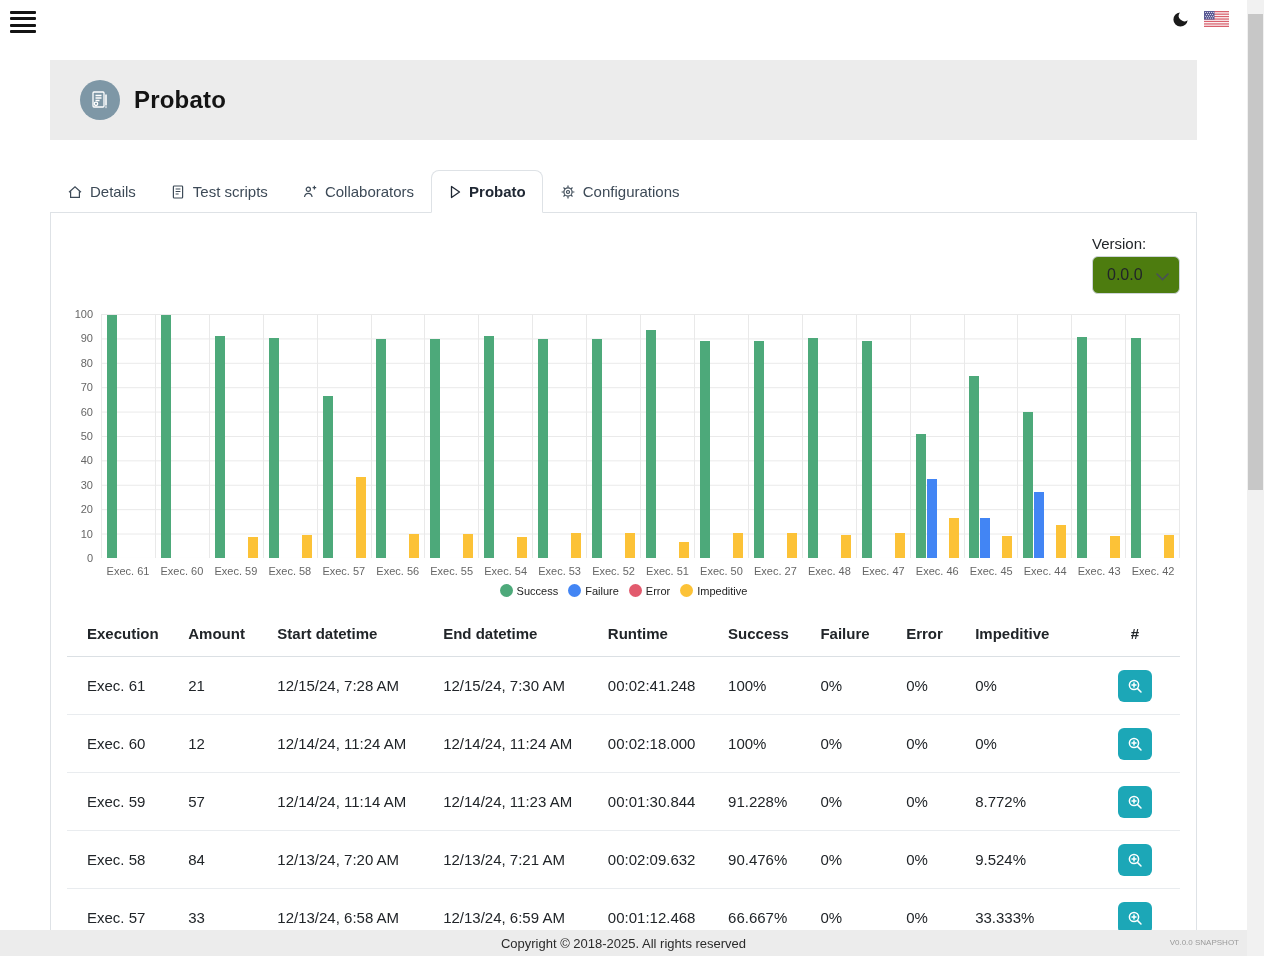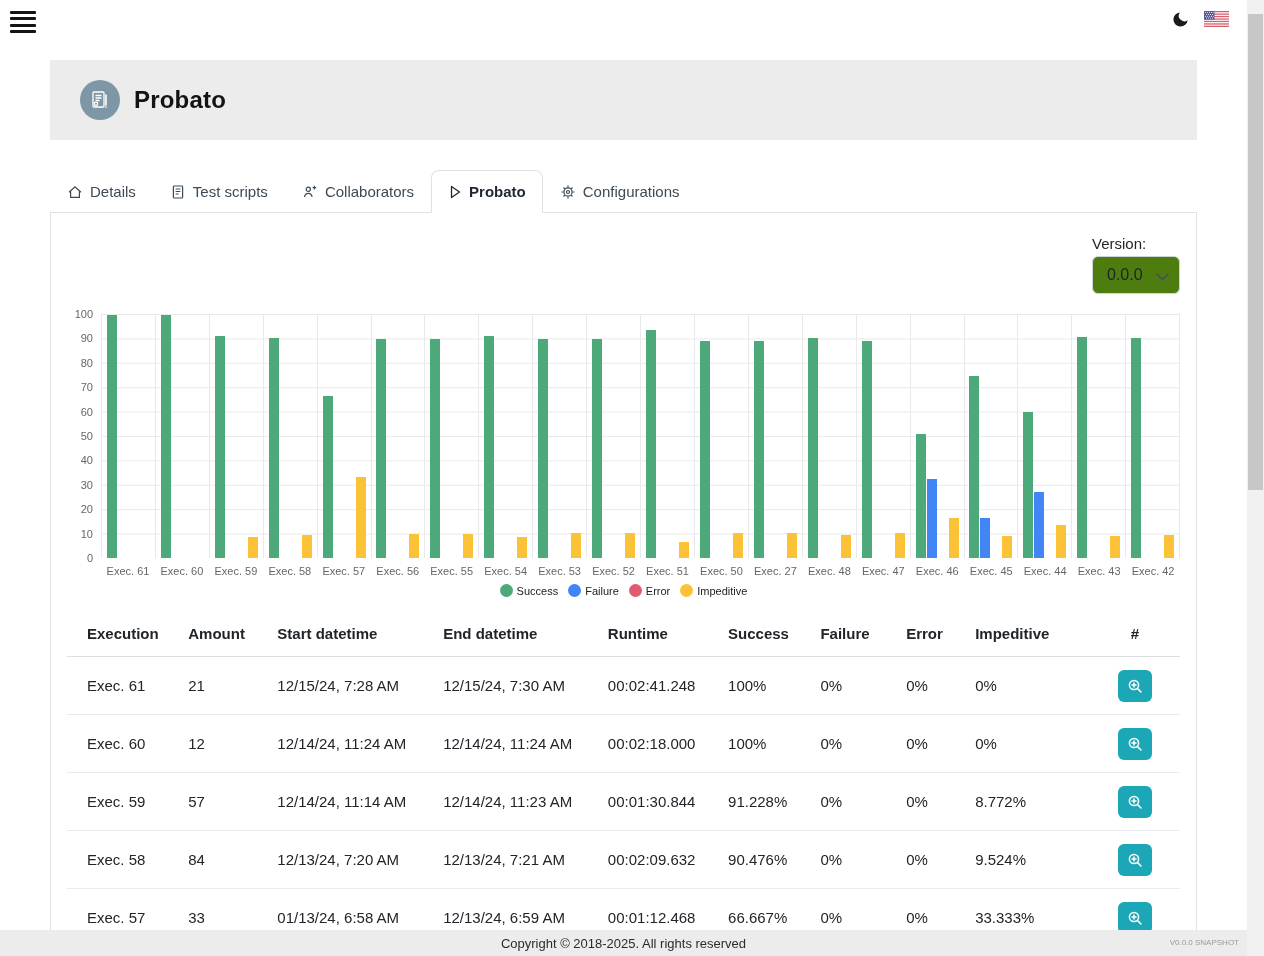--- a/index.html
+++ b/index.html
@@ -493,21 +493,21 @@
                     <svg width="18" height="18" viewBox="0 0 18 18" fill="none" stroke="#fff" stroke-width="1.5" stroke-linecap="round">
                       <circle cx="8" cy="8" r="4.6"></circle>
                       <path d="M11.6 11.6L15 15M8 6v4M6 8h4"></path>
                     </svg>
                   </span>
                 </button></td>
             </tr>
             <tr>
               <td>Exec. 57</td>
               <td>33</td>
-              <td>01/13/24, 6:58 AM</td>
+              <td>12/13/24, 6:58 AM</td>
               <td>12/13/24, 6:59 AM</td>
               <td>00:01:12.468</td>
               <td>66.667%</td>
               <td>0%</td>
               <td>0%</td>
               <td>33.333%</td>
               <td class="center"><button class="zoom-btn">
                   <span style="display: flex;">
                     <svg width="18" height="18" viewBox="0 0 18 18" fill="none" stroke="#fff" stroke-width="1.5" stroke-linecap="round">
                       <circle cx="8" cy="8" r="4.6"></circle>

